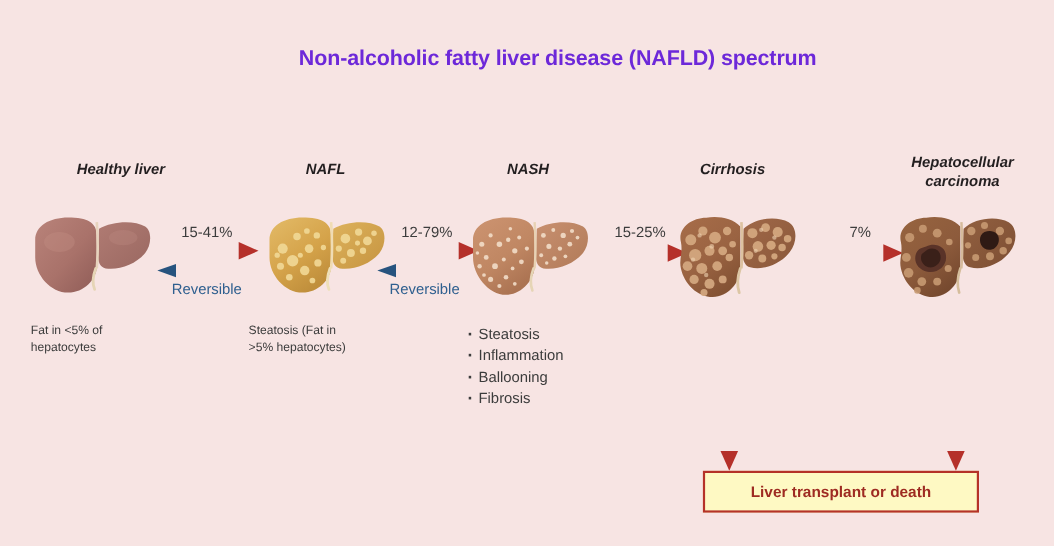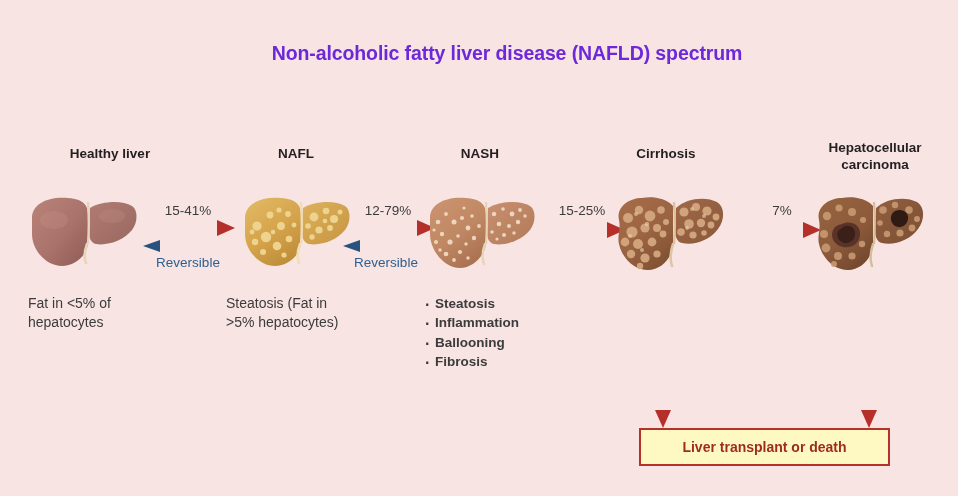--- a/index.html
+++ b/index.html
@@ -25,35 +25,35 @@
     margin-left: 28px;
   }
   .stage-label {
     position: absolute;
     text-align: center;
     font-size: 13.5px;
     font-weight: bold;
     color: #231f20;
     line-height: 1.25;
     white-space: pre-line;
+    font-style: italic;
   }
   .stage-desc {
     position: absolute;
-    font-size: 14px;
+    font-size: 11px;
     color: #3c3c3c;
     line-height: 1.38;
     white-space: pre-line;
   }
   .bullets {
     position: absolute;
     font-size: 13.5px;
     color: #3c3c3c;
     line-height: 1.44;
     list-style: none;
-    font-weight: bold;
   }
   .bullets li { position: relative; padding-left: 11px; }
   .bullets li::before {
     content: "\00b7";
     position: absolute; left: 1px; top: -1px;
     font-size: 16px; font-weight: bold;
   }
 
   
   .liver { position: absolute; }

